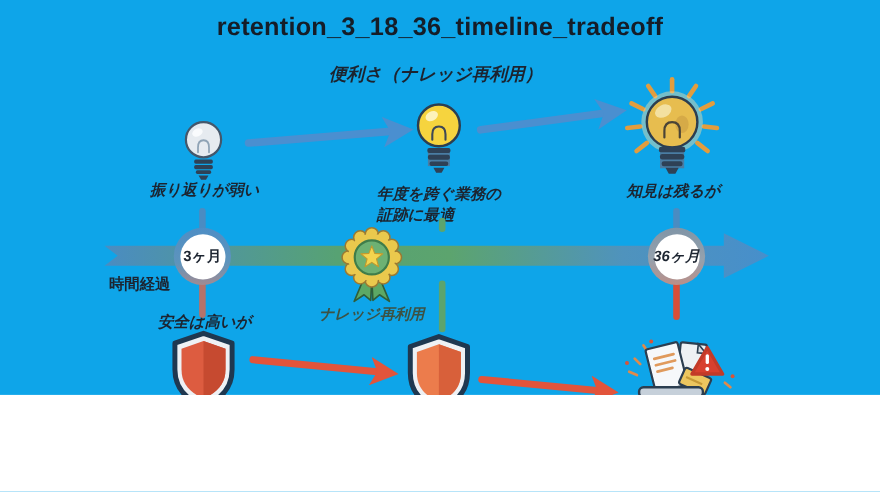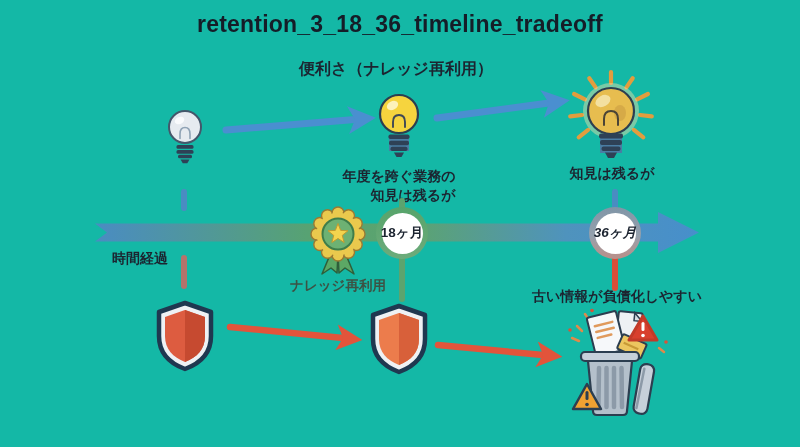--- a/index.html
+++ b/index.html
@@ -1,26 +1,26 @@
 <!DOCTYPE html>
 <html><head>
 <meta charset="utf-8">
 <style>
   html,body{margin:0;padding:0;}
   .canvas{
-    position:relative;width:800px;height:447px;background:#14b8a6;overflow:hidden;
+    position:relative;width:800px;height:359px;background:#0ea5e9;overflow:hidden;
     font-family:"Liberation Sans","DejaVu Sans",sans-serif;color:#1c2430;
   }
   .title{
     position:absolute;top:11px;left:0;width:100%;text-align:center;
     font-size:23px;font-weight:800;letter-spacing:.2px;color:#151d28;margin:0;
   }
   .note{
-    position:absolute;font-weight:700;font-size:14px;text-align:right;
-    transform:translateX(-50%);white-space:nowrap;color:#1c2430;line-height:1.35;
+    position:absolute;font-weight:700;font-size:14px;text-align:left;
+    transform:translateX(-50%);white-space:nowrap;color:#1c2430;line-height:1.35;font-style:italic;
   }
   .axis{font-size:16px;}
   .pre{white-space:pre-line;}
   .badge-label{font-size:13.5px;color:#3c5244;}
   .time-label{position:absolute;font-weight:700;font-size:14px;color:#1c2430;}
   .node{
     position:absolute;width:52px;height:52px;border-radius:50%;
     display:flex;align-items:center;justify-content:center;z-index:5;
   }
   .node-core{
@@ -67,21 +67,21 @@
     <line x1="615" y1="192" x2="615" y2="208" stroke="#4a8cc2" stroke-width="6" stroke-linecap="round"></line>
     <line x1="615" y1="258" x2="615" y2="288" stroke="#d94e38" stroke-width="6" stroke-linecap="round"></line>
 
     <line x1="226" y1="130" x2="355" y2="119.5" stroke="#4a8fd0" stroke-width="7" stroke-linecap="round" marker-end="url(#mBlue)"></line>
     <line x1="437" y1="118" x2="549" y2="103" stroke="#4a8fd0" stroke-width="7" stroke-linecap="round" marker-end="url(#mBlue)"></line>
     <line x1="230" y1="327" x2="343" y2="338" stroke="#e2543b" stroke-width="6.5" stroke-linecap="round" marker-end="url(#mRed)"></line>
     <line x1="438" y1="345" x2="543" y2="355" stroke="#e2543b" stroke-width="6.5" stroke-linecap="round" marker-end="url(#mRed)"></line>
   </svg>
 
   <div class="note axis" style="left:396px;top:58px;">便利さ（ナレッジ再利用）</div>
-  <div class="time-label" style="left:112px;top:250px;font-family:Liberation Mono, monospace;">時間経過</div>
+  <div class="time-label" style="left:99px;top:250px;font-family:Liberation Mono, monospace;">時間経過</div>
 
   <svg class="icon" style="left:162px;top:107px;" width="46" height="62" viewBox="0 0 46 62">
     <circle cx="23" cy="20" r="16" fill="#e6ebf0" stroke="#44576b" stroke-width="2"></circle>
     <ellipse cx="17.5" cy="13.5" rx="5" ry="3.5" fill="#fbfdfe" opacity="0.9" transform="rotate(-25 17.5 13.5)"></ellipse>
     <path d="M18,27 q0,-6.5 5,-6.5 q5,0 5,6.5 M18,27 v4.5 M28,27 v4.5" fill="none" stroke="#8fa3b5" stroke-width="1.6" stroke-linecap="round"></path>
     <rect x="14.5" y="38" width="17" height="3.8" rx="1.5" fill="#2e4156"></rect>
     <rect x="14.5" y="43" width="17" height="3.8" rx="1.5" fill="#2e4156"></rect>
     <rect x="16" y="47.8" width="14" height="3.4" rx="1.5" fill="#2e4156"></rect>
     <path d="M18.5,52.5 h9 l-2.2,3.8 h-4.5 Z" fill="#2e4156"></path>
   </svg>
@@ -114,26 +114,27 @@
     <ellipse cx="40" cy="33" rx="8" ry="5.5" fill="#f5e6ae" opacity="0.85" transform="rotate(-28 40 33)"></ellipse>
     <ellipse cx="57" cy="45" rx="6" ry="8" fill="#c89a42" opacity="0.55"></ellipse>
     <path d="M41,51 q0,-8 7,-8 q7,0 7,8 M41,51 v6 M55,51 v6" fill="none" stroke="#4a4436" stroke-width="2" stroke-linecap="round"></path>
     <rect x="37" y="66" width="22" height="19" fill="#4a7da3"></rect>
     <rect x="36" y="65.5" width="24" height="5" rx="2" fill="#2e4156"></rect>
     <rect x="37" y="72" width="22" height="5" rx="2" fill="#2e4156"></rect>
     <rect x="38.5" y="78.5" width="19" height="4.6" rx="2" fill="#2e4156"></rect>
     <path d="M42,84.5 h12 l-3,5.5 h-6 Z" fill="#2e4156"></path>
   </svg>
 
+  <div class="note" style="left:186px;top:163px;">振り返りが弱い</div>
   <div class="note pre" style="left:399px;top:167px;">年度を跨ぐ業務の
-知見は残るが</div>
+証跡に最適</div>
   <div class="note" style="left:612px;top:164px;">知見は残るが</div>
 
-  <div class="node ring-18m" style="left:376px;top:207px;">
-    <span class="node-core">18ヶ月</span>
+  <div class="node ring-3m" style="left:158px;top:207px;">
+    <span class="node-core">3ヶ月</span>
   </div>
   <div class="node ring-36m" style="left:589px;top:207px;font-style:italic;">
     <span class="node-core">36ヶ月</span>
   </div>
 
   <svg class="icon" style="left:308px;top:204px;" width="60" height="78" viewBox="0 0 60 78">
     <g stroke="#2f5e3a" stroke-width="1.5" stroke-linejoin="round">
       <polygon points="24,46 14,70 23,64 29,69 30,50" fill="#5ca865"></polygon>
       <polygon points="36,46 46,70 37,64 31,69 30,50" fill="#5ca865"></polygon>
     </g>
@@ -150,21 +151,21 @@
         <circle cx="30" cy="9" r="6"></circle>
       <circle cx="40.5" cy="11.81" r="6"></circle>
         <circle cx="48.19" cy="19.5" r="6"></circle>
     </g>
     <circle cx="30" cy="30" r="21.5" fill="#eac94d"></circle>
     <circle cx="30" cy="30" r="15.5" fill="#6db173" stroke="#3f7d4a" stroke-width="2"></circle>
     <polygon points="30,19.5 32.64,26.36 39.99,26.76 34.28,31.39 36.17,38.49 30,34.5 23.83,38.49 25.72,31.39 20.01,26.76 27.36,26.36" fill="#f3d44e" stroke="#c19a2e" stroke-width="1" stroke-linejoin="round"></polygon>
   </svg>
   <div class="note badge-label" style="left:338px;top:277px;">ナレッジ再利用</div>
 
-  <div class="note" style="left:617px;top:287px;">古い情報が負債化しやすい</div>
+  <div class="note" style="left:186px;top:283px;">安全は高いが</div>
 
   <svg class="icon" style="left:154px;top:300px;" width="62" height="72" viewBox="0 0 62 72">
     <path d="M31,3 L57,12 V36 C57,53 46,63.5 31,69 C16,63.5 5,53 5,36 V12 Z" fill="#eef1f4" stroke="#1f3850" stroke-width="4.5" stroke-linejoin="round"></path>
     <path d="M31,10 L51,17 V36 C51,49 43,57.5 31,62 C19,57.5 11,49 11,36 V17 Z" fill="#dd5c40"></path>
     <path d="M31,10 L51,17 V36 C51,49 43,57.5 31,62 Z" fill="#c64a30"></path>
   </svg>
 
   <svg class="icon" style="left:368px;top:303px;" width="62" height="72" viewBox="0 0 62 72">
     <path d="M31,3 L57,12 V36 C57,53 46,63.5 31,69 C16,63.5 5,53 5,36 V12 Z" fill="#eef1f4" stroke="#1f3850" stroke-width="4.5" stroke-linejoin="round"></path>
     <path d="M31,10 L51,17 V36 C51,49 43,57.5 31,62 C19,57.5 11,49 11,36 V17 Z" fill="#ec7c4c"></path>

